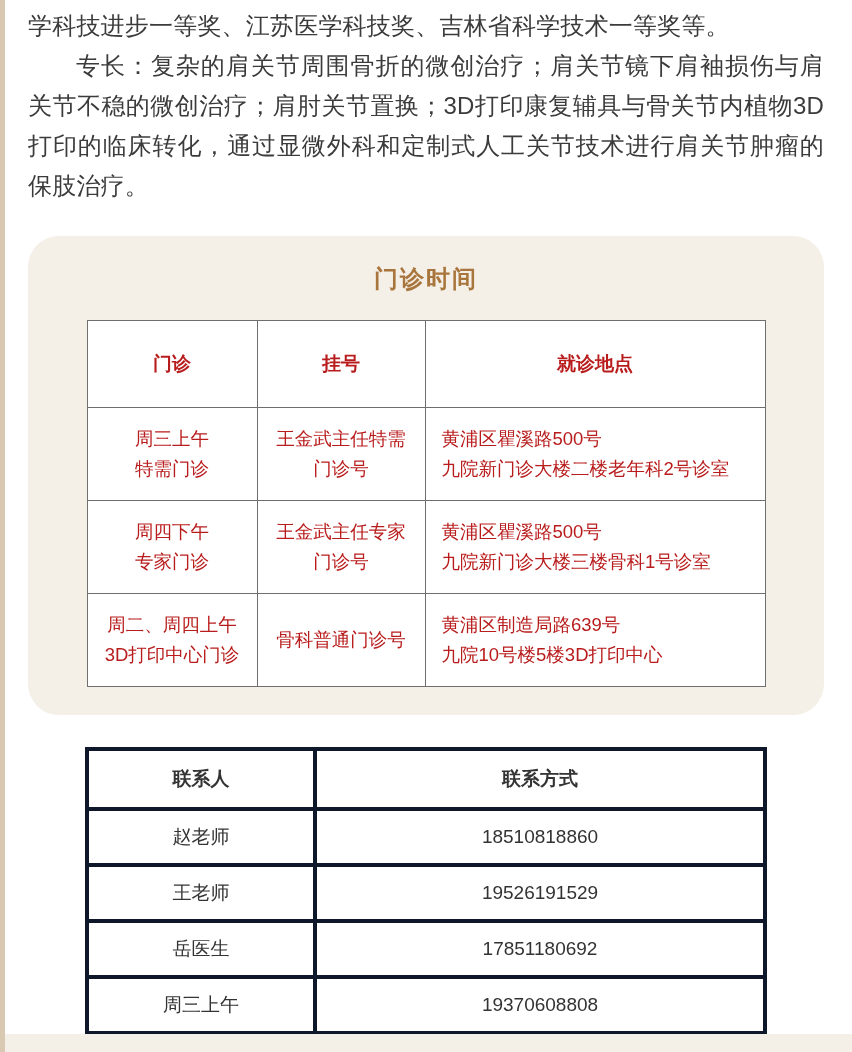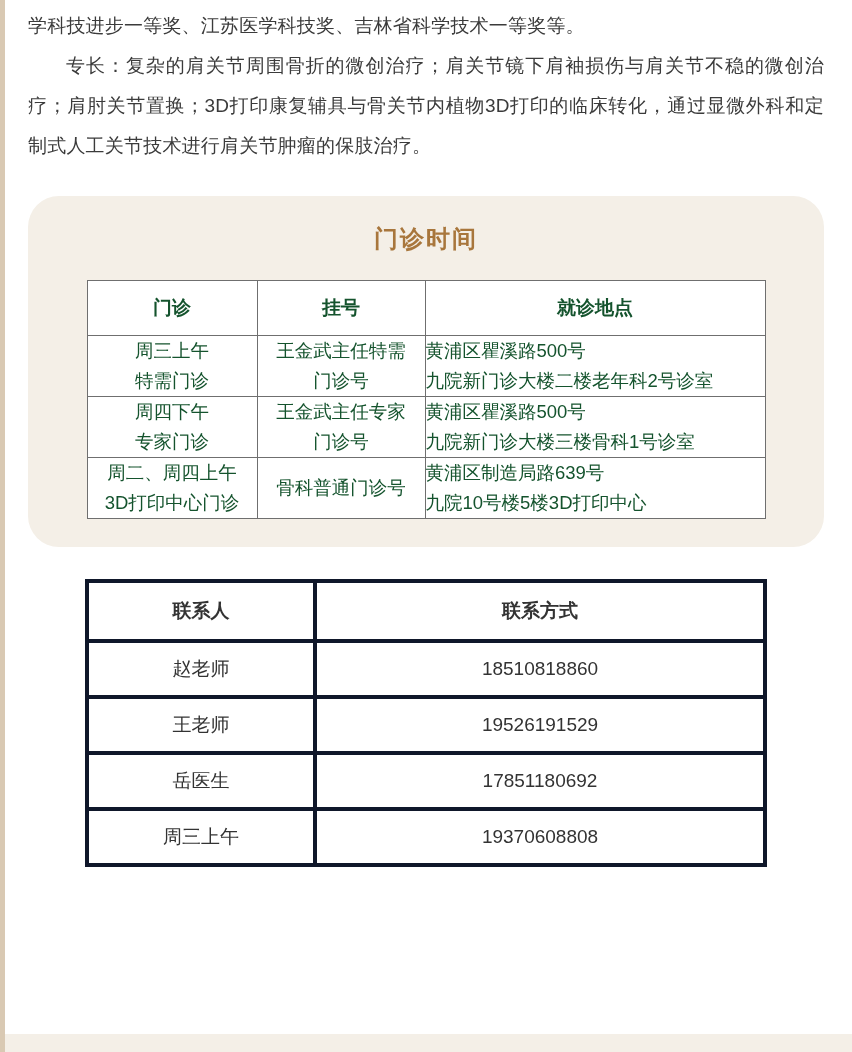--- a/index.html
+++ b/index.html
@@ -30,21 +30,21 @@
     width: 5px;
     height: 1052px;
     background: #d9c9b3;
   }
   .content {
     padding: 0 28px 0 28px;
     box-sizing: border-box;
   }
   p.para {
     margin: 0;
-    font-size: 19px;
+    font-size: 24px;
     line-height: 40px;
     color: #3b3b3b;
     text-align: justify;
     letter-spacing: 0.2px;
   }
   p.indent {
     text-indent: 2em;
   }
   .spacer-top { height: 6px; }
 
@@ -66,24 +66,24 @@
   }
   table.grid {
     border-collapse: collapse;
     width: 678px;
     margin: 0 auto;
     background: #ffffff;
     table-layout: fixed;
   }
   table.grid th, table.grid td {
     border: 1px solid #6f6f6f;
-    padding: 0;
+    padding: 16px;
     vertical-align: middle;
     font-size: 18.5px;
-    color: #14532d;
+    color: #b91c1c;
     line-height: 30px;
   }
   table.grid th {
     font-weight: bold;
     text-align: center;
     height: 54px;
     font-size: 19px;
   }
   td.c {
     text-align: center;

